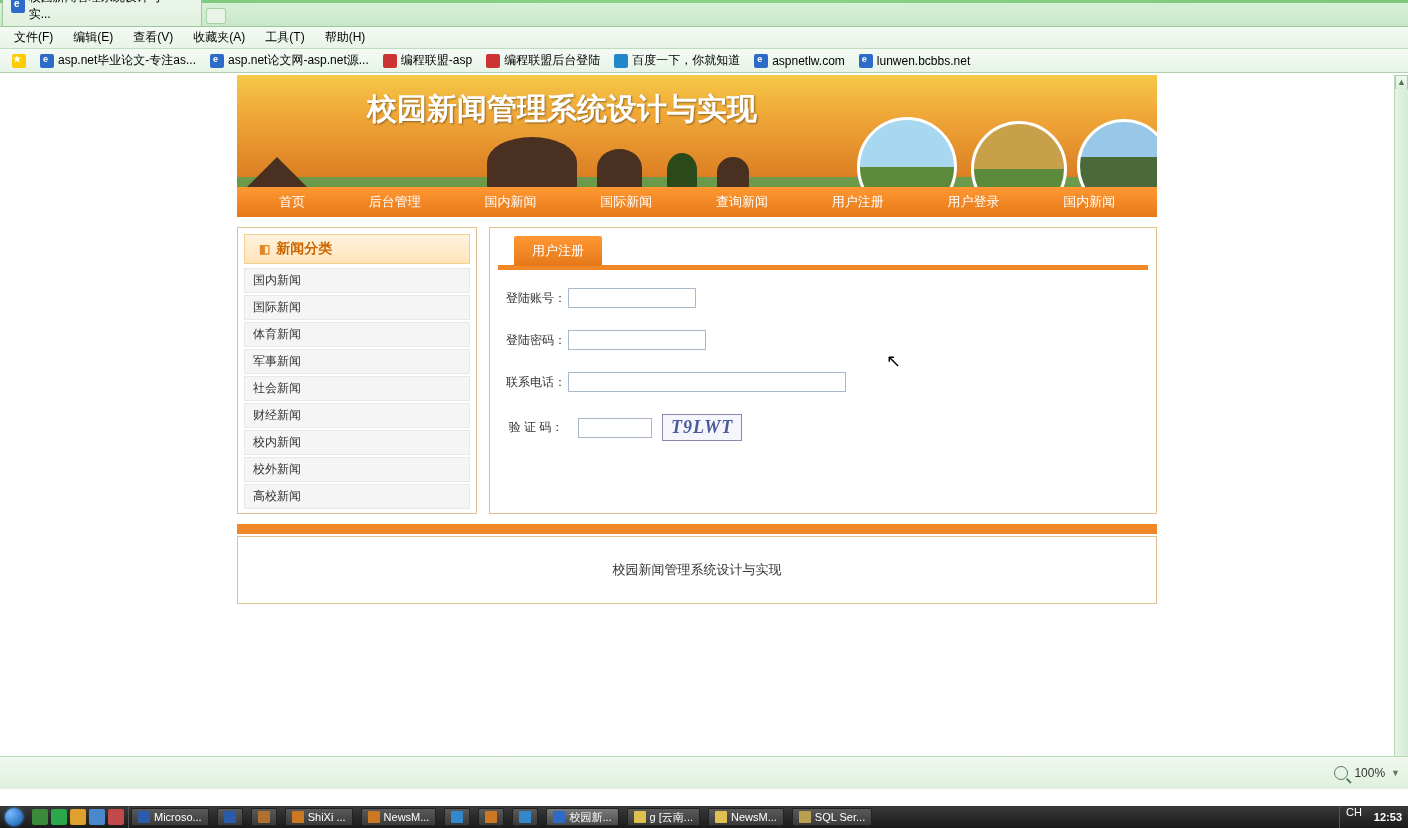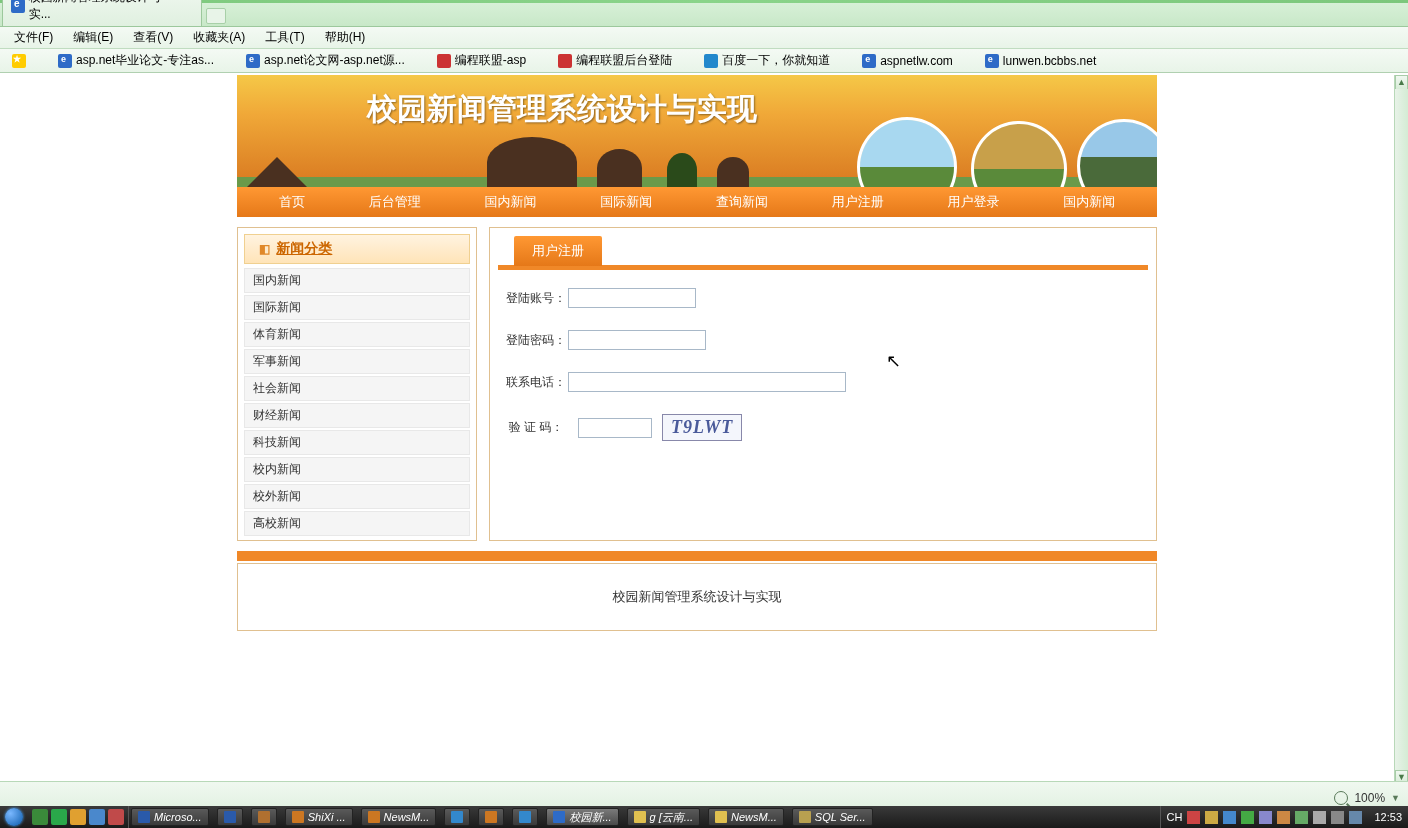--- a/index.html
+++ b/index.html
@@ -14,21 +14,21 @@
 .browser-tab .favicon { width: 14px; height: 14px; background: #2e6bc7; border-radius: 2px; display: inline-block; position: relative; }
 .browser-tab .favicon::after { content: "e"; color: #fff; font-size: 10px; position: absolute; left: 3px; top: -1px; font-weight: bold; }
 .browser-tab .close-x { position: absolute; right: 6px; top: 4px; font-size: 11px; color: #666; }
 .new-tab { width: 20px; height: 16px; background: #e8f4e8; border: 1px solid #a8d0a8; border-radius: 2px; margin-left: 4px; margin-bottom: 2px; }
 
 
 .menu-bar { height: 22px; background: linear-gradient(#f4faf4, #e8f4e8); border-bottom: 1px solid #c0dcc0; display: flex; align-items: center; padding: 0 6px; gap: 4px; }
 .menu-bar span { padding: 2px 8px; font-size: 12px; color: #000; cursor: default; }
 
 
-.bookmark-bar { height: 24px; background: linear-gradient(#f4faf4, #e8f4e8); border-bottom: 1px solid #b0d0b0; display: flex; align-items: center; padding: 0 6px; gap: 20px; }
+.bookmark-bar { height: 24px; background: linear-gradient(#f4faf4, #e8f4e8); border-bottom: 1px solid #b0d0b0; display: flex; align-items: center; padding: 0 6px; gap: 2px; }
 .bookmark { display: flex; align-items: center; gap: 4px; padding: 2px 6px; font-size: 12px; color: #000; cursor: pointer; white-space: nowrap; }
 .bm-icon { width: 14px; height: 14px; display: inline-block; background: #2e6bc7; border-radius: 2px; position: relative; }
 .bm-icon::after { content: "e"; color: #fff; font-size: 9px; position: absolute; left: 3px; top: 0; font-weight: bold; }
 .bm-icon.star { background: #ffcc00; }
 .bm-icon.star::after { content: "★"; color: #fff; left: 1px; }
 .bm-icon.logo1 { background: #cc3333; }
 .bm-icon.logo1::after { content: ""; }
 .bm-icon.logo2 { background: #2288cc; }
 .bm-icon.logo2::after { content: ""; }
 
@@ -55,21 +55,21 @@
 .circle.c3 .inner { background: linear-gradient(#98c8e8 40%, #4a6a3a 40%); }
 .ground { position: absolute; left: 0; right: 0; bottom: 0; height: 10px; background: #6a9a4a; }
 
 
 .main-nav { height: 30px; background: linear-gradient(#ff9833, #e57818); display: flex; align-items: center; justify-content: space-around; padding: 0 10px; }
 .main-nav a { color: #fff; font-size: 13px; text-decoration: none; padding: 6px 18px; }
 
 
 .body-row { display: flex; gap: 12px; margin-top: 10px; }
 .sidebar { width: 240px; border: 1px solid #e0c090; background: #fff; padding: 6px 6px 2px; }
-.side-title { background: linear-gradient(#fff3e0, #ffe4b8); border: 1px solid #f0d090; height: 30px; display: flex; align-items: center; padding-left: 14px; color: #cc6600; font-weight: bold; font-size: 14px; margin-bottom: 4px; text-decoration: underline; }
+.side-title { background: linear-gradient(#fff3e0, #ffe4b8); border: 1px solid #f0d090; height: 30px; display: flex; align-items: center; padding-left: 14px; color: #cc6600; font-weight: bold; font-size: 14px; margin-bottom: 4px; }
 .side-title::before { content: "◧"; color: #e08828; margin-right: 6px; font-size: 12px; }
 .side-item { background: #f5f5f5; border: 1px solid #e8e8e8; padding: 3px 8px; margin-bottom: 2px; font-size: 12px; color: #333; cursor: pointer; }
 
 .main-col { flex: 1; border: 1px solid #e0c090; background: #fff; padding: 8px 8px 2px; }
 .form-tab { display: inline-block; background: linear-gradient(#ff9833, #e57818); color: #fff; padding: 6px 18px; font-size: 13px; border-radius: 2px 2px 0 0; margin-left: 16px; }
 .orange-line { height: 5px; background: #f08828; margin-top: -1px; }
 .form-area { padding: 18px 6px 4px; }
 .form-row { display: flex; align-items: center; margin-bottom: 22px; font-size: 12px; color: #333; }
 .form-row label { width: 64px; text-align: center; }
 .form-row input[type=text], .form-row input[type=password] { height: 20px; border: 1px solid #a8b8c8; padding: 0 4px; font-size: 12px; }
@@ -82,38 +82,38 @@
 .mid-orange { height: 10px; background: #f08828; margin-top: 10px; }
 .footer-box { border: 1px solid #e0c090; background: #fff; height: 68px; display: flex; align-items: center; justify-content: center; font-size: 13px; color: #333; margin-top: 2px; }
 
 
 .v-scrollbar { position: absolute; top: 75px; right: 0; bottom: 44px; width: 14px; background: linear-gradient(90deg, #e8f2e8, #d4ecd4); border-left: 1px solid #b8d8b8; }
 .v-scrollbar .arrow { height: 14px; background: linear-gradient(#f0f8f0, #d8ecd8); border: 1px solid #a8cca8; text-align: center; font-size: 9px; color: #4a7a4a; line-height: 12px; }
 .v-scrollbar .arrow.up { border-bottom: none; }
 .v-scrollbar .arrow.down { position: absolute; bottom: 0; left: 0; right: 0; }
 
 
-.status-bar { position: absolute; left: 0; right: 0; bottom: 14px; height: 22px; background: linear-gradient(#f0f8f0, #dff0df); border-top: 1px solid #b8d8b8; display: flex; align-items: center; justify-content: flex-end; padding: 16px 8px; gap: 6px; font-size: 12px; color: #333; }
+.status-bar { position: absolute; left: 0; right: 0; bottom: 39px; height: 22px; background: linear-gradient(#f0f8f0, #dff0df); border-top: 1px solid #b8d8b8; display: flex; align-items: center; justify-content: flex-end; padding: 16px 8px; gap: 6px; font-size: 12px; color: #333; }
 .zoom-icon { width: 14px; height: 14px; border: 1.5px solid #5a7a5a; border-radius: 50%; position: relative; }
 .zoom-icon::after { content: ""; position: absolute; width: 6px; height: 1.5px; background: #5a7a5a; right: -5px; bottom: -2px; transform: rotate(45deg); }
 .dd-arrow { font-size: 9px; color: #5a7a5a; }
 
 
 .taskbar { position: absolute; left: 0; right: 0; bottom: 0; height: 22px; background: linear-gradient(#3a3a3a, #1a1a1a); display: flex; align-items: center; color: #fff; font-size: 11px; }
 .start-orb { width: 28px; height: 22px; display: flex; align-items: center; justify-content: center; }
 .start-orb .orb { width: 18px; height: 18px; border-radius: 50%; background: radial-gradient(circle at 30% 30%, #7ab8ff, #0a5aaa); box-shadow: 0 0 3px #4aa8ff; position: relative; }
 .quick { display: flex; gap: 3px; padding: 0 4px; border-right: 1px solid #555; height: 100%; align-items: center; }
 .qicon { width: 16px; height: 16px; border-radius: 2px; }
-.task-items { display: flex; gap: 8px; padding: 0 2px; flex: 1; overflow: hidden; font-style: italic; }
+.task-items { display: flex; gap: 8px; padding: 0 2px; flex: 1; overflow: hidden; }
 .task-btn { background: linear-gradient(#5a5a5a, #3a3a3a); border: 1px solid #222; border-radius: 2px; padding: 0 6px; height: 18px; display: flex; align-items: center; gap: 4px; color: #fff; font-size: 11px; white-space: nowrap; max-width: 90px; overflow: hidden; }
 .task-btn.active { background: linear-gradient(#7a7a7a, #4a4a4a); }
 .ticon { width: 12px; height: 12px; border-radius: 1px; flex-shrink: 0; }
-.tray { display: flex; align-items: center; gap: 5px; padding: 0 6px; border-left: 1px solid #555; height: 100%; }
+.tray { display: flex; align-items: center; gap: 5px; padding: 0 6px; border-left: 1px solid #555; height: 100%; flex-direction: column; }
 .tray-icon { width: 13px; height: 13px; }
-.clock { padding: 0 6px; font-size: 11px; }
+.clock { padding: 0 6px; font-size: 11px; font-weight: bold; }
 
 .cursor { position: absolute; left: 886px; top: 350px; font-size: 18px; color: #000; pointer-events: none; }
 </style>
 </head>
 <body>
 
 <div class="top-edge"></div>
 
 <div class="tab-strip">
   <div class="browser-tab">
@@ -201,21 +201,20 @@
     <div class="body-row">
       <div class="sidebar">
         <div class="side-title">新闻分类</div>
         <div id="side-items">
             <div class="side-item">国内新闻</div>
             <div class="side-item">国际新闻</div>
             <div class="side-item">体育新闻</div>
             <div class="side-item">军事新闻</div>
             <div class="side-item">社会新闻</div>
             <div class="side-item">财经新闻</div>
-            <div class="side-item">科技新闻</div>
             <div class="side-item">校内新闻</div>
             <div class="side-item">校外新闻</div>
             <div class="side-item">高校新闻</div>
           </div>
       </div>
       <div class="main-col">
         <div class="form-tab">用户注册</div>
         <div class="orange-line"></div>
         <div class="form-area">
           <div class="form-row">

